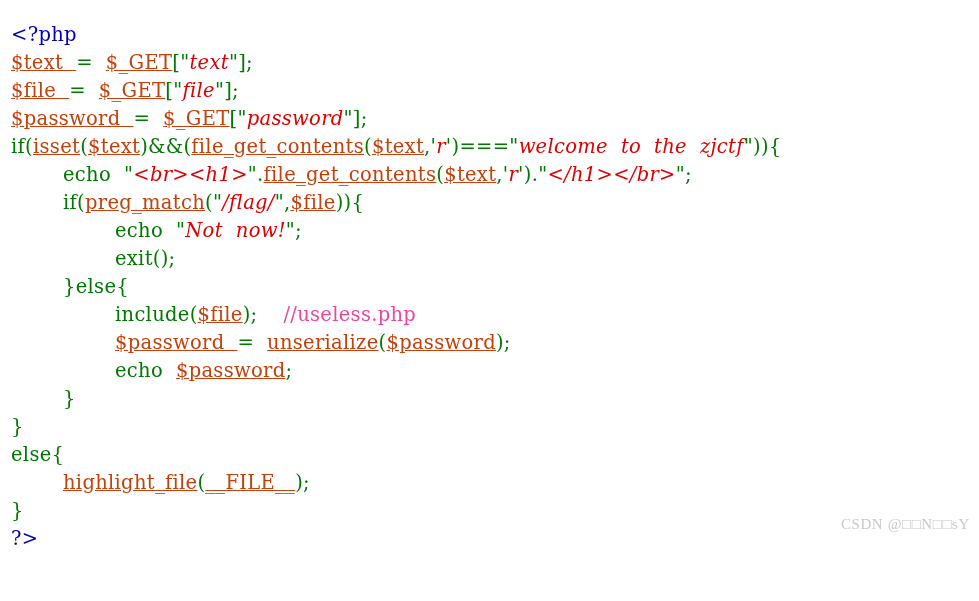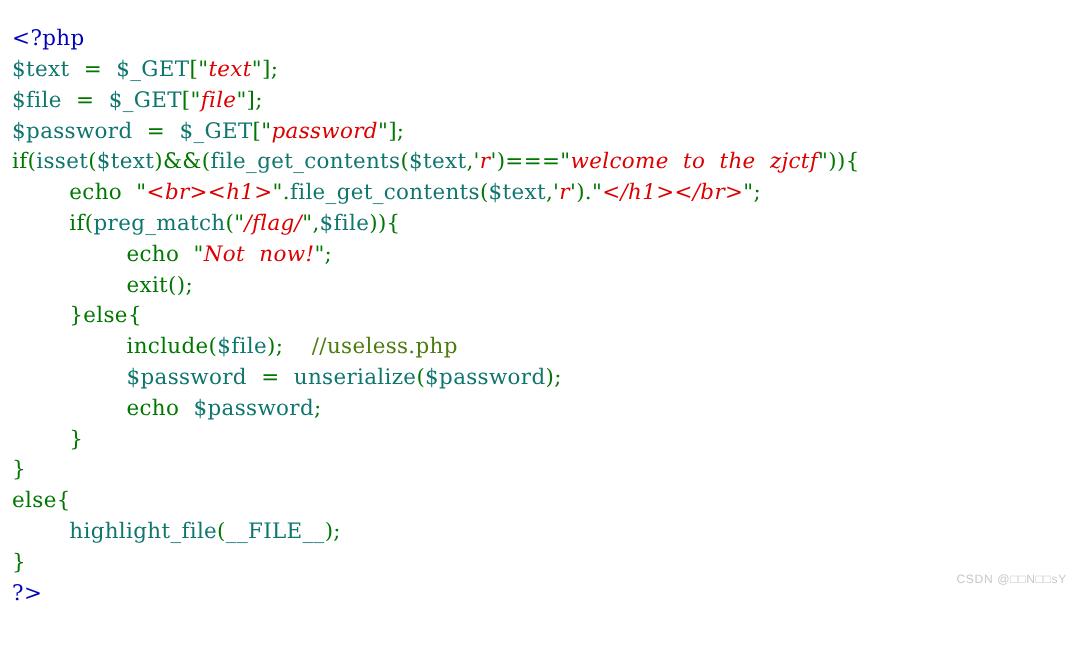--- a/index.html
+++ b/index.html
@@ -28,31 +28,31 @@
   .code-line {
     font-family: "DejaVu Serif", "Liberation Serif", serif;
     font-size: 19.5px;
     line-height: 28px;
     height: 28px;
     white-space: pre;
     letter-spacing: 0.3px;
   }
   
   .tok-keyword  { color: #007700; }   
-  .tok-default  { color: #0f766e; }   
+  .tok-default  { color: #c2410c; text-decoration: underline; }   
   .tok-string   { color: #DD0000; font-style: italic; }   
-  .tok-comment  { color: #4d7c0f; }   
+  .tok-comment  { color: #ec4899; }   
   .tok-php-tag  { color: #0000BB; }   
 
   #watermark {
     position: absolute;
     right: 9px;
     bottom: 6px;
-    font-family: Liberation Sans, sans-serif;
-    font-size: 11px;
+    font-family: Liberation Serif, serif;
+    font-size: 15px;
     color: #c9c9c9;
     letter-spacing: 0.6px;
     white-space: pre;
     user-select: none;
     margin-top: 43px;
   }
 </style>
 </head>
 <body>
 

